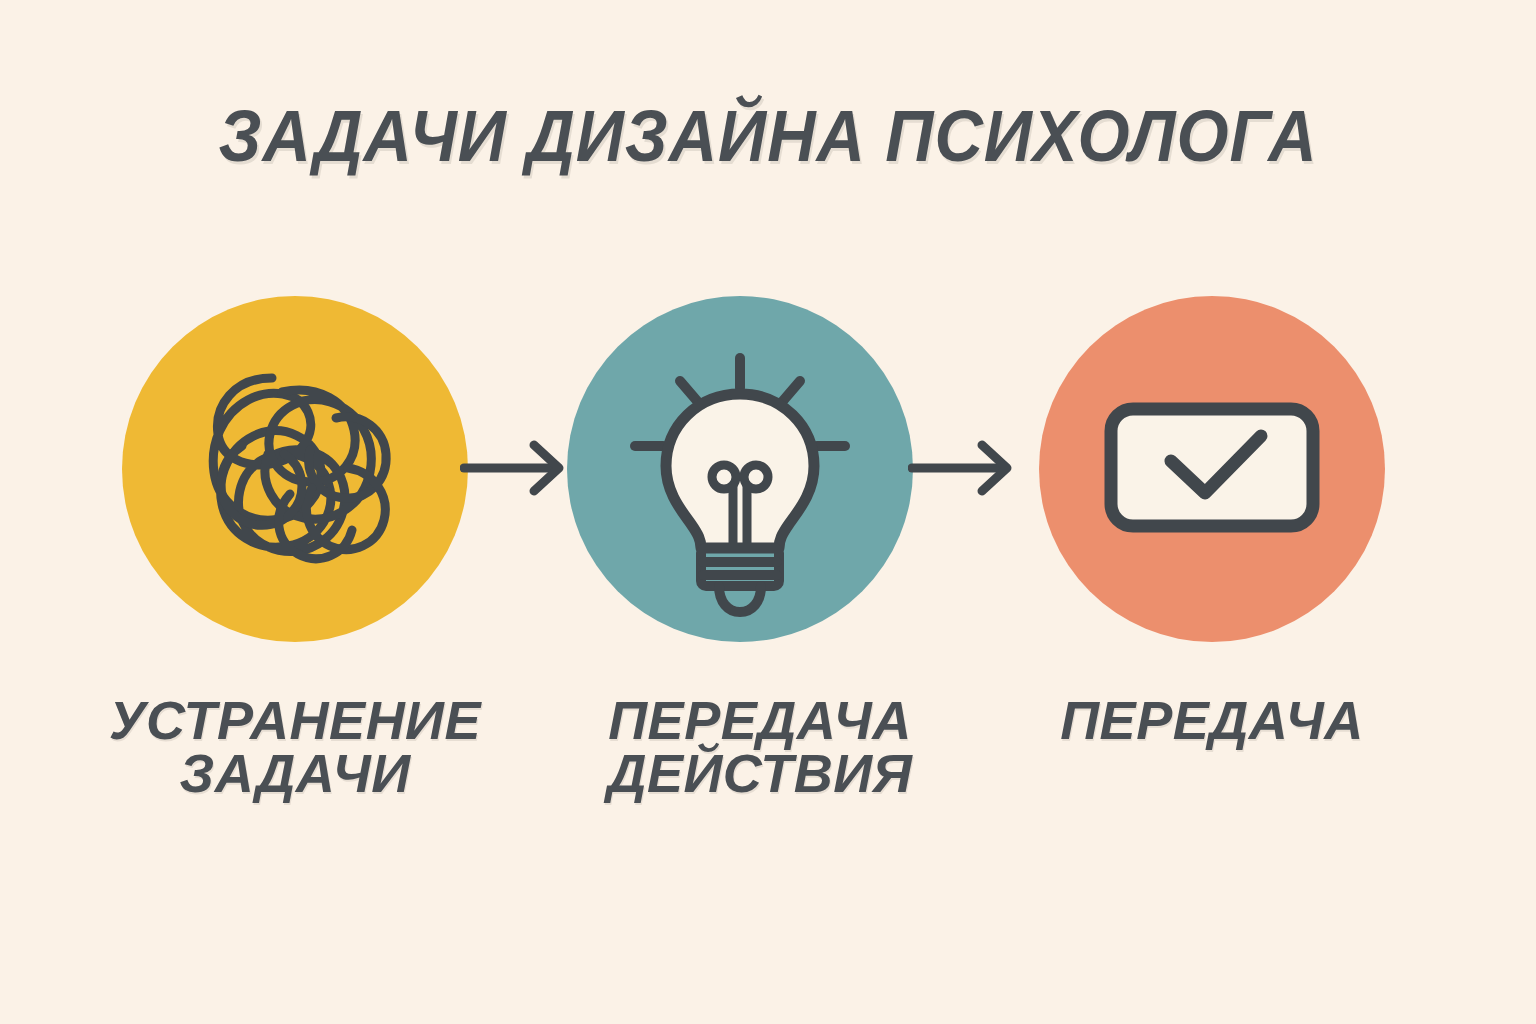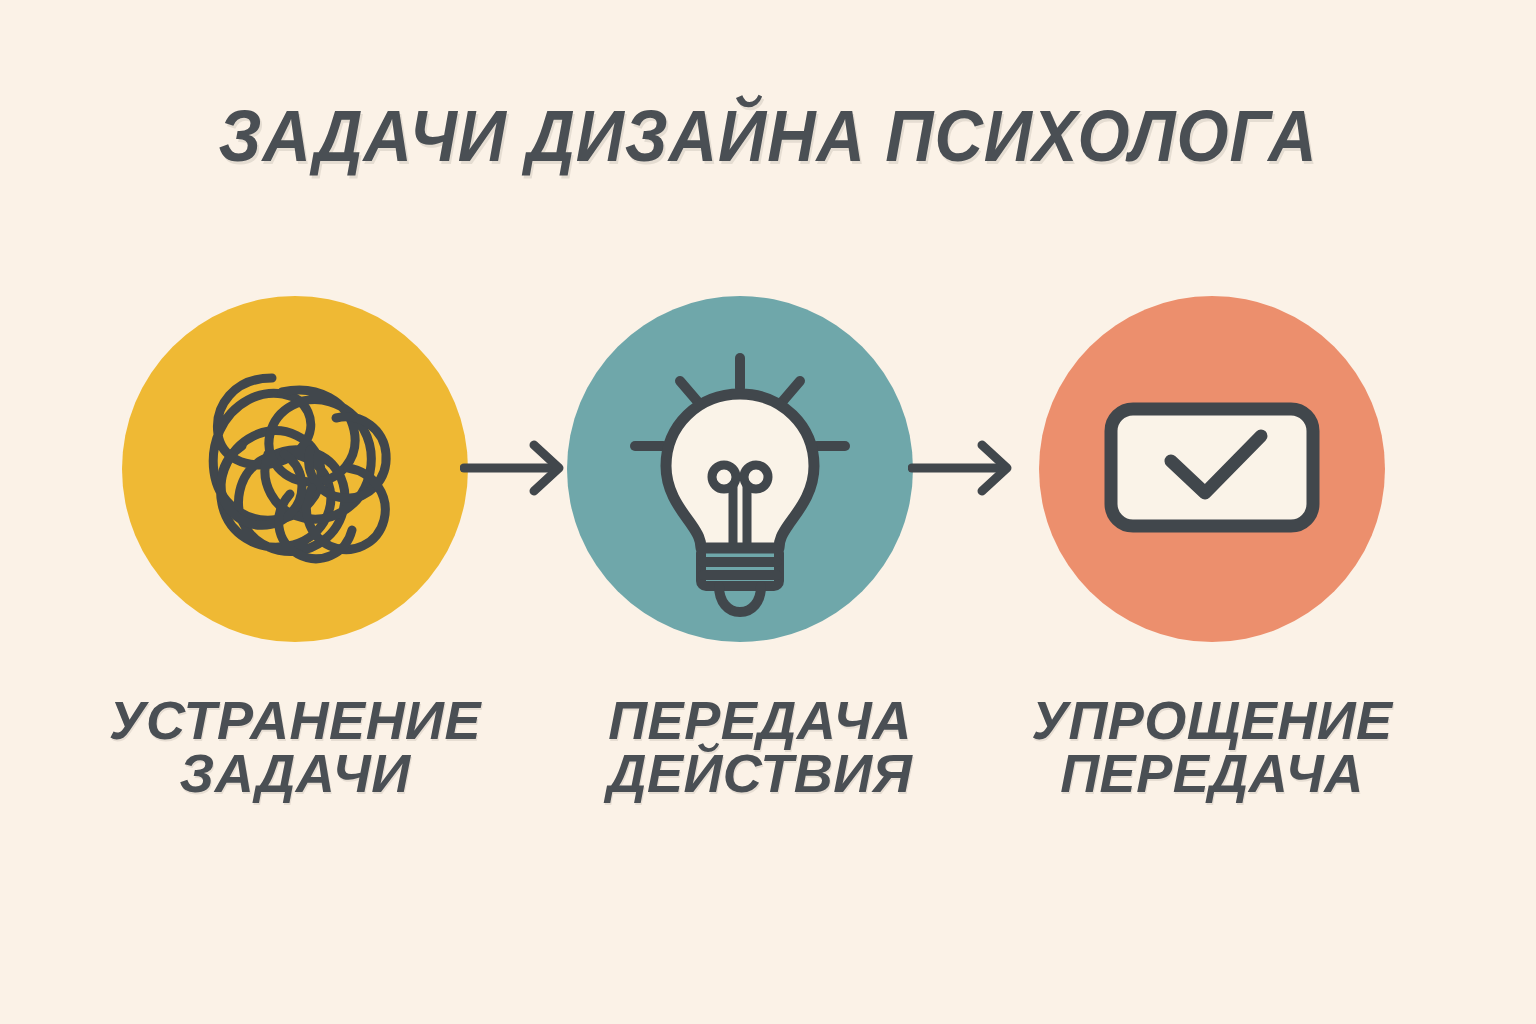--- a/index.html
+++ b/index.html
@@ -227,18 +227,17 @@
   <div id="captions">
     <div class="caption" id="caption-1">
       <span>УСТРАНЕНИЕ</span>
       <span>ЗАДАЧИ</span>
     </div>
     <div class="caption" id="caption-2">
       <span>ПЕРЕДАЧА</span>
       <span>ДЕЙСТВИЯ</span>
     </div>
     <div class="caption" id="caption-3">
-      <span>УПРОЩЕНИЕ</span>
       <span>ПЕРЕДАЧА</span>
     </div>
   </div>
 
 </div>
 
 </body></html>

